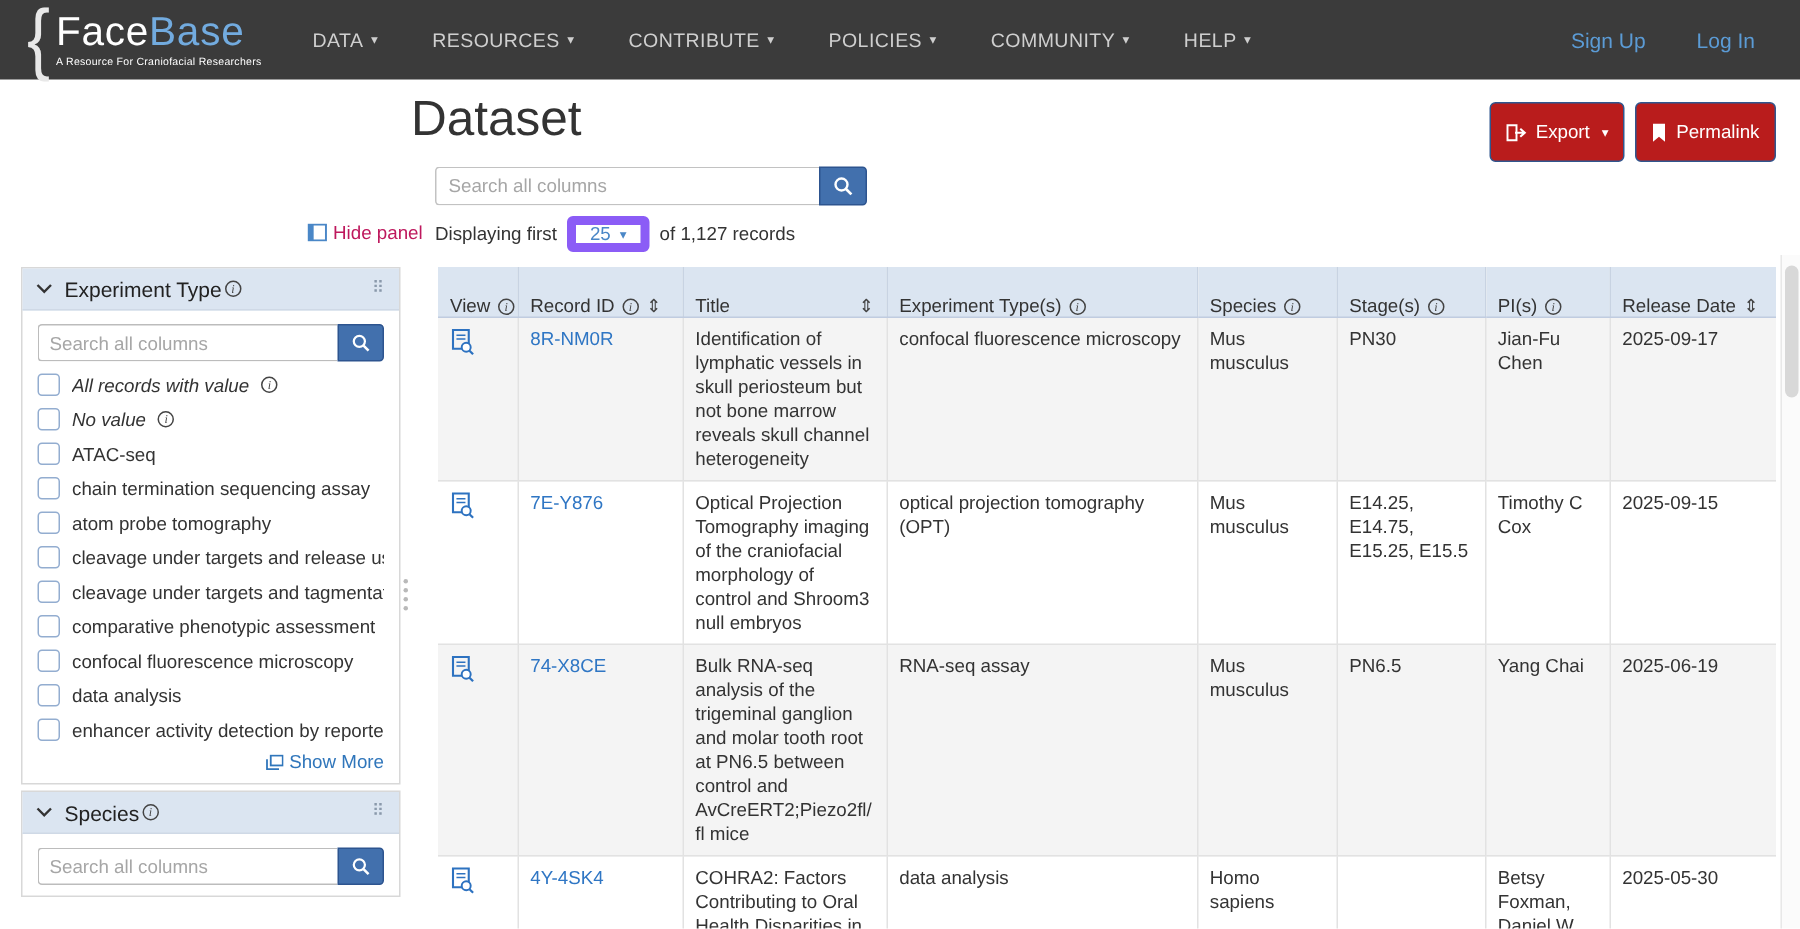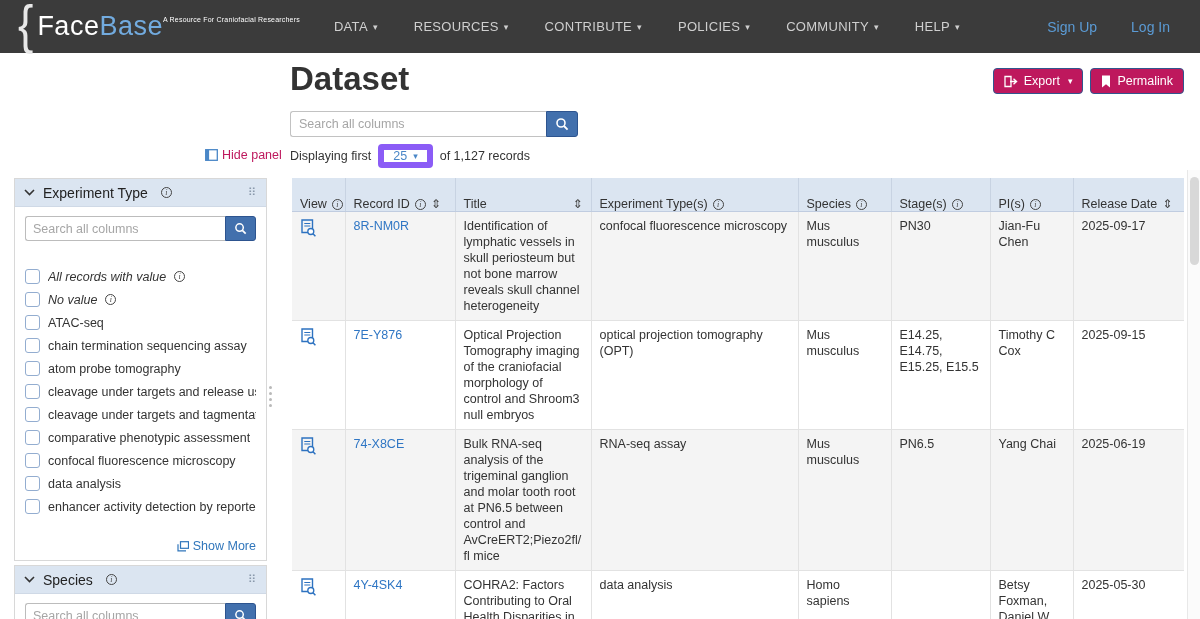--- a/index.html
+++ b/index.html
@@ -5,38 +5,38 @@
   * { margin:0; padding:0; box-sizing:border-box; }
   html,body { width:1200px; height:619px; overflow:hidden; background:#fff;
     font-family:"Liberation Sans","DejaVu Sans",sans-serif; color:#333; }
 
   
   .navbar { position:absolute; left:0; top:0; width:1200px; height:53px;
     background:#3b3b3b; display:flex; align-items:center; padding:0 18px; }
   .brand { display:flex; align-items:center; gap:4px; }
   .brace { color:#e8e8e8; font-size:46px; font-weight:300; line-height:40px;
     transform:scaleY(1.15); margin-top:-4px; }
-  .brand-text { display:flex; line-height:1; }
+  .brand-text { display:flex; flex-direction:column; line-height:1; }
   .brand-name { font-size:27px; font-weight:500; letter-spacing:.5px; }
   .brand-name .face { color:#fff; }
   .brand-name .base { color:#6fa8dc0; color:#72abdf; }
   .tagline { font-size:7px; color:#fff; margin-top:3px; letter-spacing:.2px; }
   .nav-menus { display:flex; gap:36px; margin-left:34px; }
   .nav-item { color:#cfcfcf; font-size:13px; letter-spacing:.3px; cursor:pointer;
     display:flex; align-items:center; gap:5px; }
   .nav-caret { font-size:9px; color:#cfcfcf; }
   .nav-auth { margin-left:auto; display:flex; gap:34px; margin-right:12px; }
   .auth-link { color:#5b9bd5; font-size:14px; cursor:pointer; }
 
   
-  .page-title { position:absolute; left:290px; top:60px; font-size:33px;
-    font-weight:700; color:#333; }
+  .page-title { position:absolute; left:274px; top:60px; font-size:33px;
+    font-weight:400; color:#333; }
   .header-buttons { position:absolute; right:16px; top:68px; display:flex; gap:7px; }
-  .btn-blue { background:#be185d; border:1px solid #30568e; border-radius:4px;
-    height:26px; color:#fff; font-size:12.5px; display:flex; align-items:center;
+  .btn-blue { background:#b91c1c; border:1px solid #30568e; border-radius:4px;
+    height:40px; color:#fff; font-size:12.5px; display:flex; align-items:center;
     gap:6px; padding:0 10px; cursor:pointer; }
   .btn-blue svg { display:block; }
   .btn-caret { font-size:9px; margin-left:2px; }
 
   .search-row { position:absolute; left:290px; top:111px; display:flex; }
   .search-input { width:256px; height:26px; border:1px solid #c2c2c2;
     border-right:none; border-radius:3px 0 0 3px; padding:0 8px; font-size:12.5px;
     color:#333; outline:none; font-family:inherit; }
   .search-input::placeholder { color:#a6a6a6; }
   .search-btn { width:32px; height:26px; background:#4270ad; border:1px solid #2d548f;
@@ -54,40 +54,40 @@
   .page-size { border:6px solid #8b5cf6; border-radius:4px; background:#fff;
     height:24px; padding:0 9px; display:flex; align-items:center; gap:6px;
     color:#4a87c7; font-size:12.5px; cursor:pointer; }
   .page-size .nav-caret { color:#4a87c7; }
 
   
   .sidebar { position:absolute; left:14px; top:178px; width:253px; }
   .facet { border:1px solid #d8d8d8; margin-bottom:4px; background:#fff; }
   .facet-header { height:28px; background:#dbe5f1; display:flex; align-items:center;
     padding:0 9px; gap:8px; cursor:pointer; border-bottom:1px solid #cfd9e6; }
-  .facet-title { font-size:14px; color:#222; display:flex; align-items:center; gap:13px;}
+  .facet-title { font-size:14px; color:#222; display:flex; align-items:center; gap:2px;}
   .drag-handle { margin-left:auto; color:#8a99ab; font-size:11px; letter-spacing:1px;
     cursor:grab; line-height:1; }
   .facet-body { padding:9px 10px 7px 10px; }
   .facet-search { display:flex; }
   .facet-search input { flex:1; height:25px; border:1px solid #bcbcbc; border-right:none;
     border-radius:3px 0 0 3px; padding:0 7px; font-size:12.5px; outline:none;
     font-family:inherit; }
   .facet-search input::placeholder { color:#a6a6a6; }
   .facet-search .search-btn { border-radius:0 3px 3px 0; width:31px; height:25px; }
-  .options { margin-top:24px; }
+  .options { margin-top:4px; }
   .option { display:flex; align-items:center; gap:8px; height:23px; cursor:pointer; }
   .checkbox { width:15px; height:15px; border:1px solid #93add0; border-radius:3px;
     background:#fff; flex:0 0 15px; cursor:pointer; }
   .option-label { font-size:12.5px; color:#333; white-space:nowrap; overflow:hidden; }
   .option-label.italic { font-style:italic; }
   .info-icon { display:inline-block; width:11px; height:11px; border:1px solid #444;
     border-radius:50%; font-size:8px; line-height:10px; text-align:center;
     font-style:italic; color:#444; font-family:"Liberation Serif",serif; flex:0 0 11px;}
-  .show-more { text-align:right; color:#3076bb; font-size:12.5px; margin-top:21px;
+  .show-more { text-align:right; color:#3076bb; font-size:12.5px; margin-top:3px;
     cursor:pointer; display:flex; justify-content:flex-end; align-items:center; gap:4px;}
 
   .resize-dots { position:absolute; left:269px; top:386px; display:flex;
     flex-direction:column; gap:3px; }
   .resize-dots i { width:3px; height:3px; border-radius:50%; background:#b9b9b9; }
 
   
   .table-wrap { position:absolute; left:292px; top:178px; width:892px; height:441px;
     overflow:hidden; }
   table { border-collapse:collapse; table-layout:fixed; width:892px; font-size:12.5px; }

